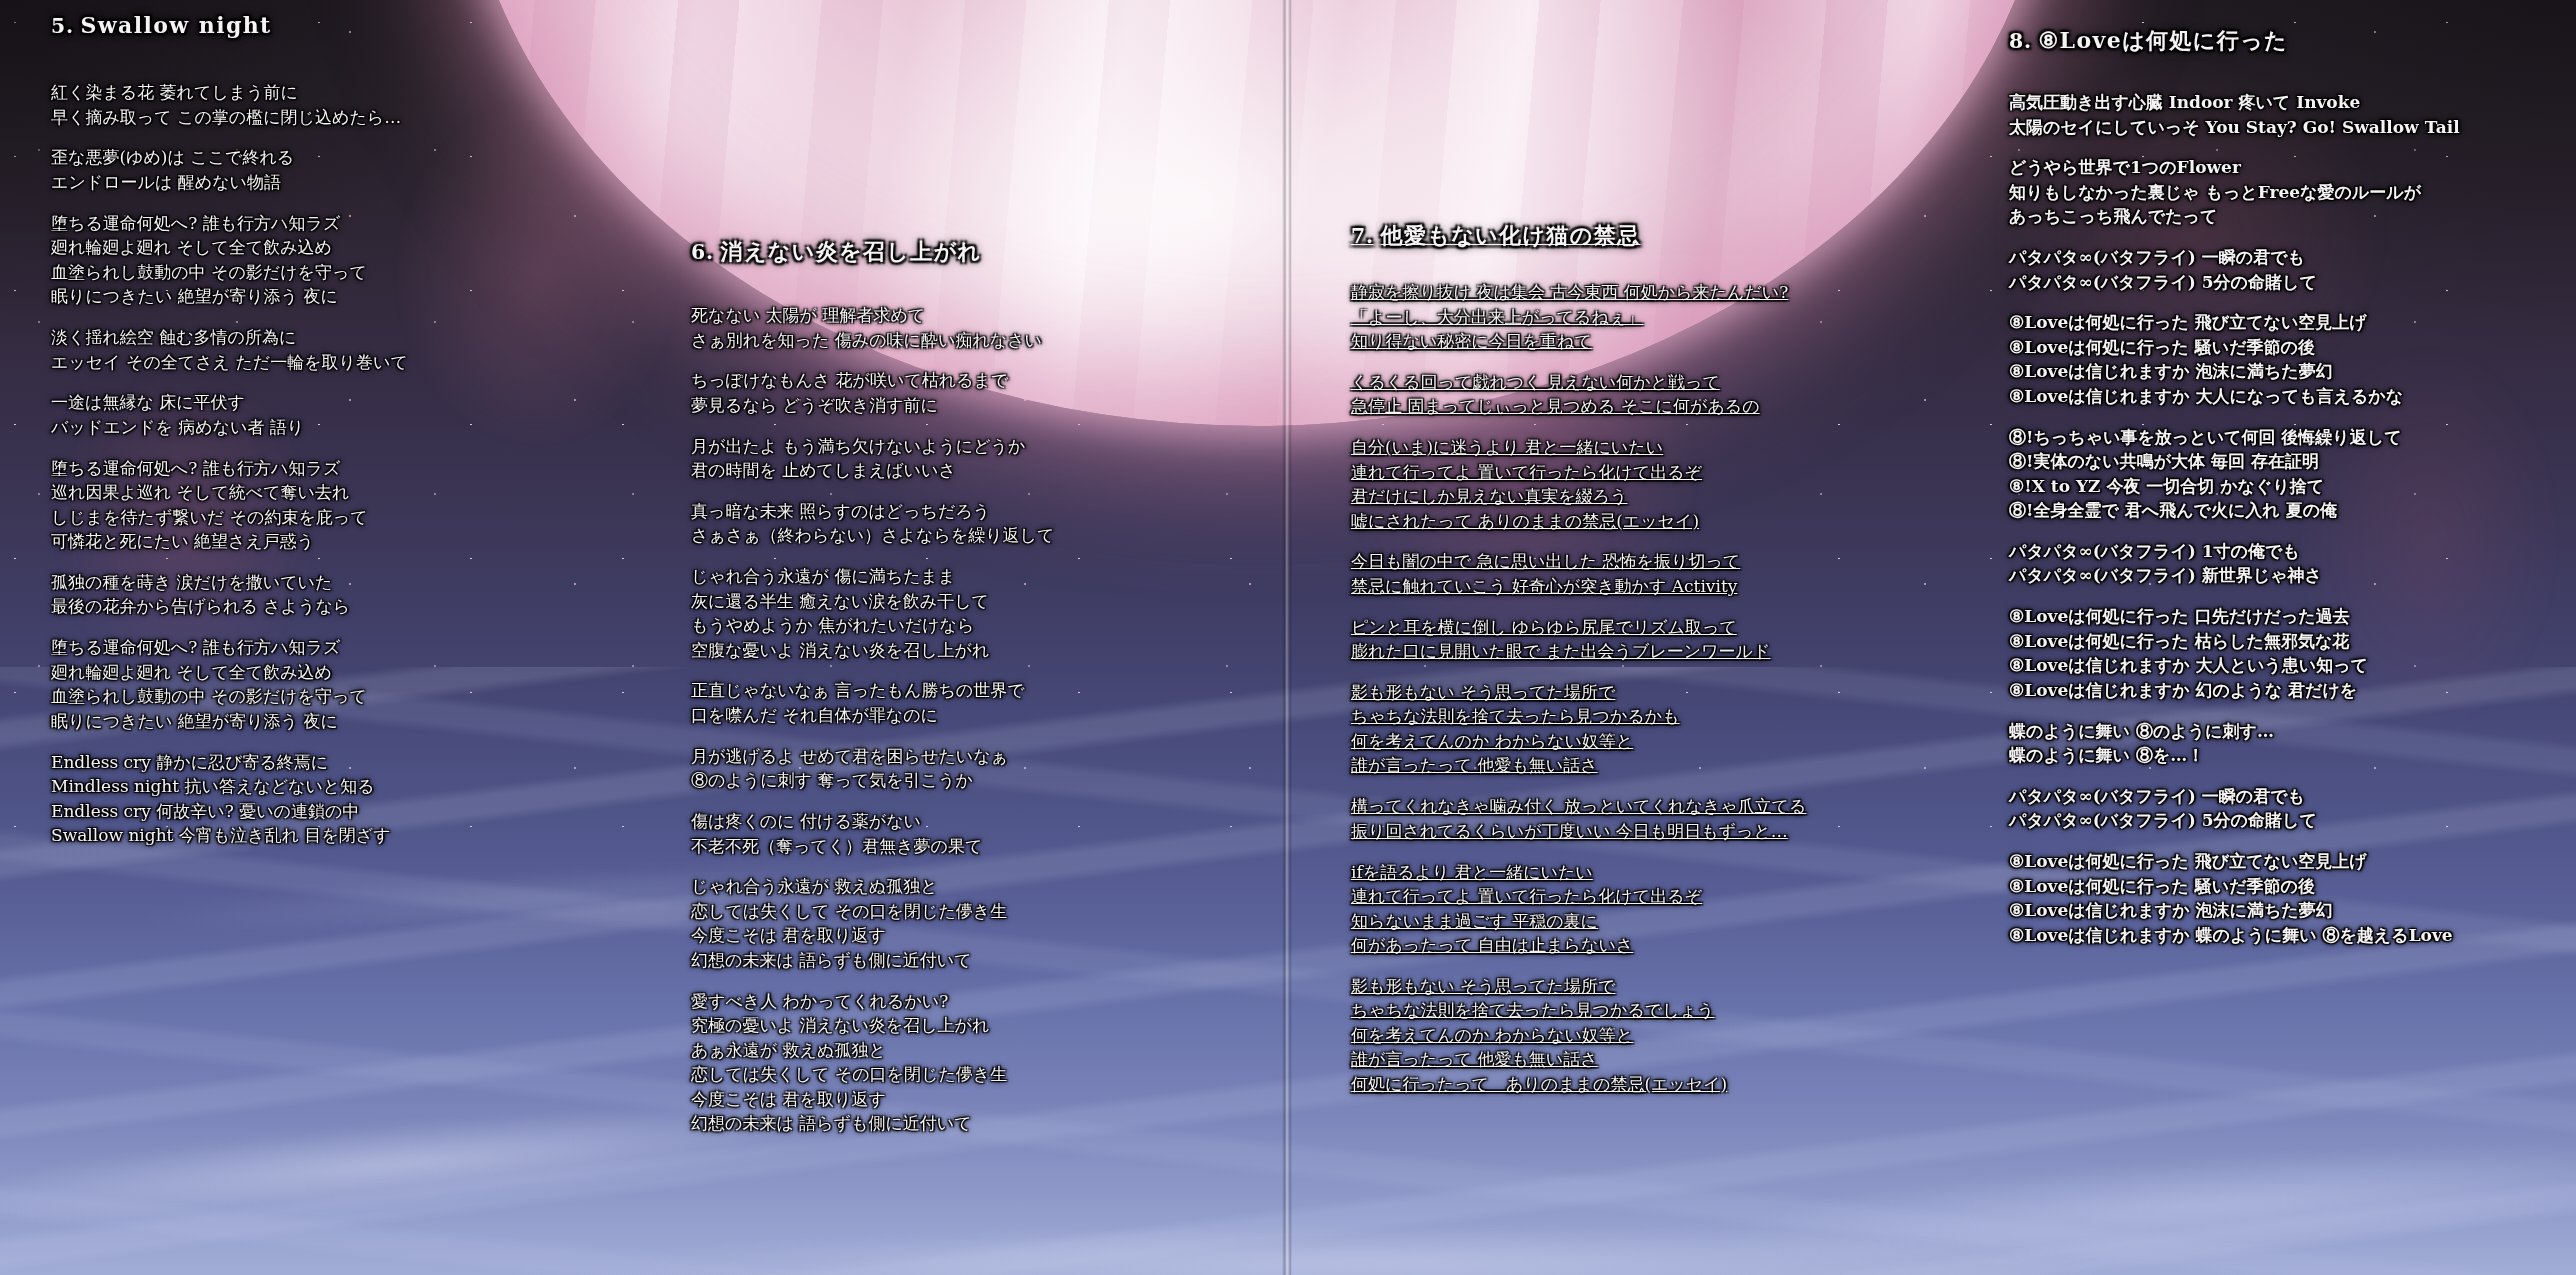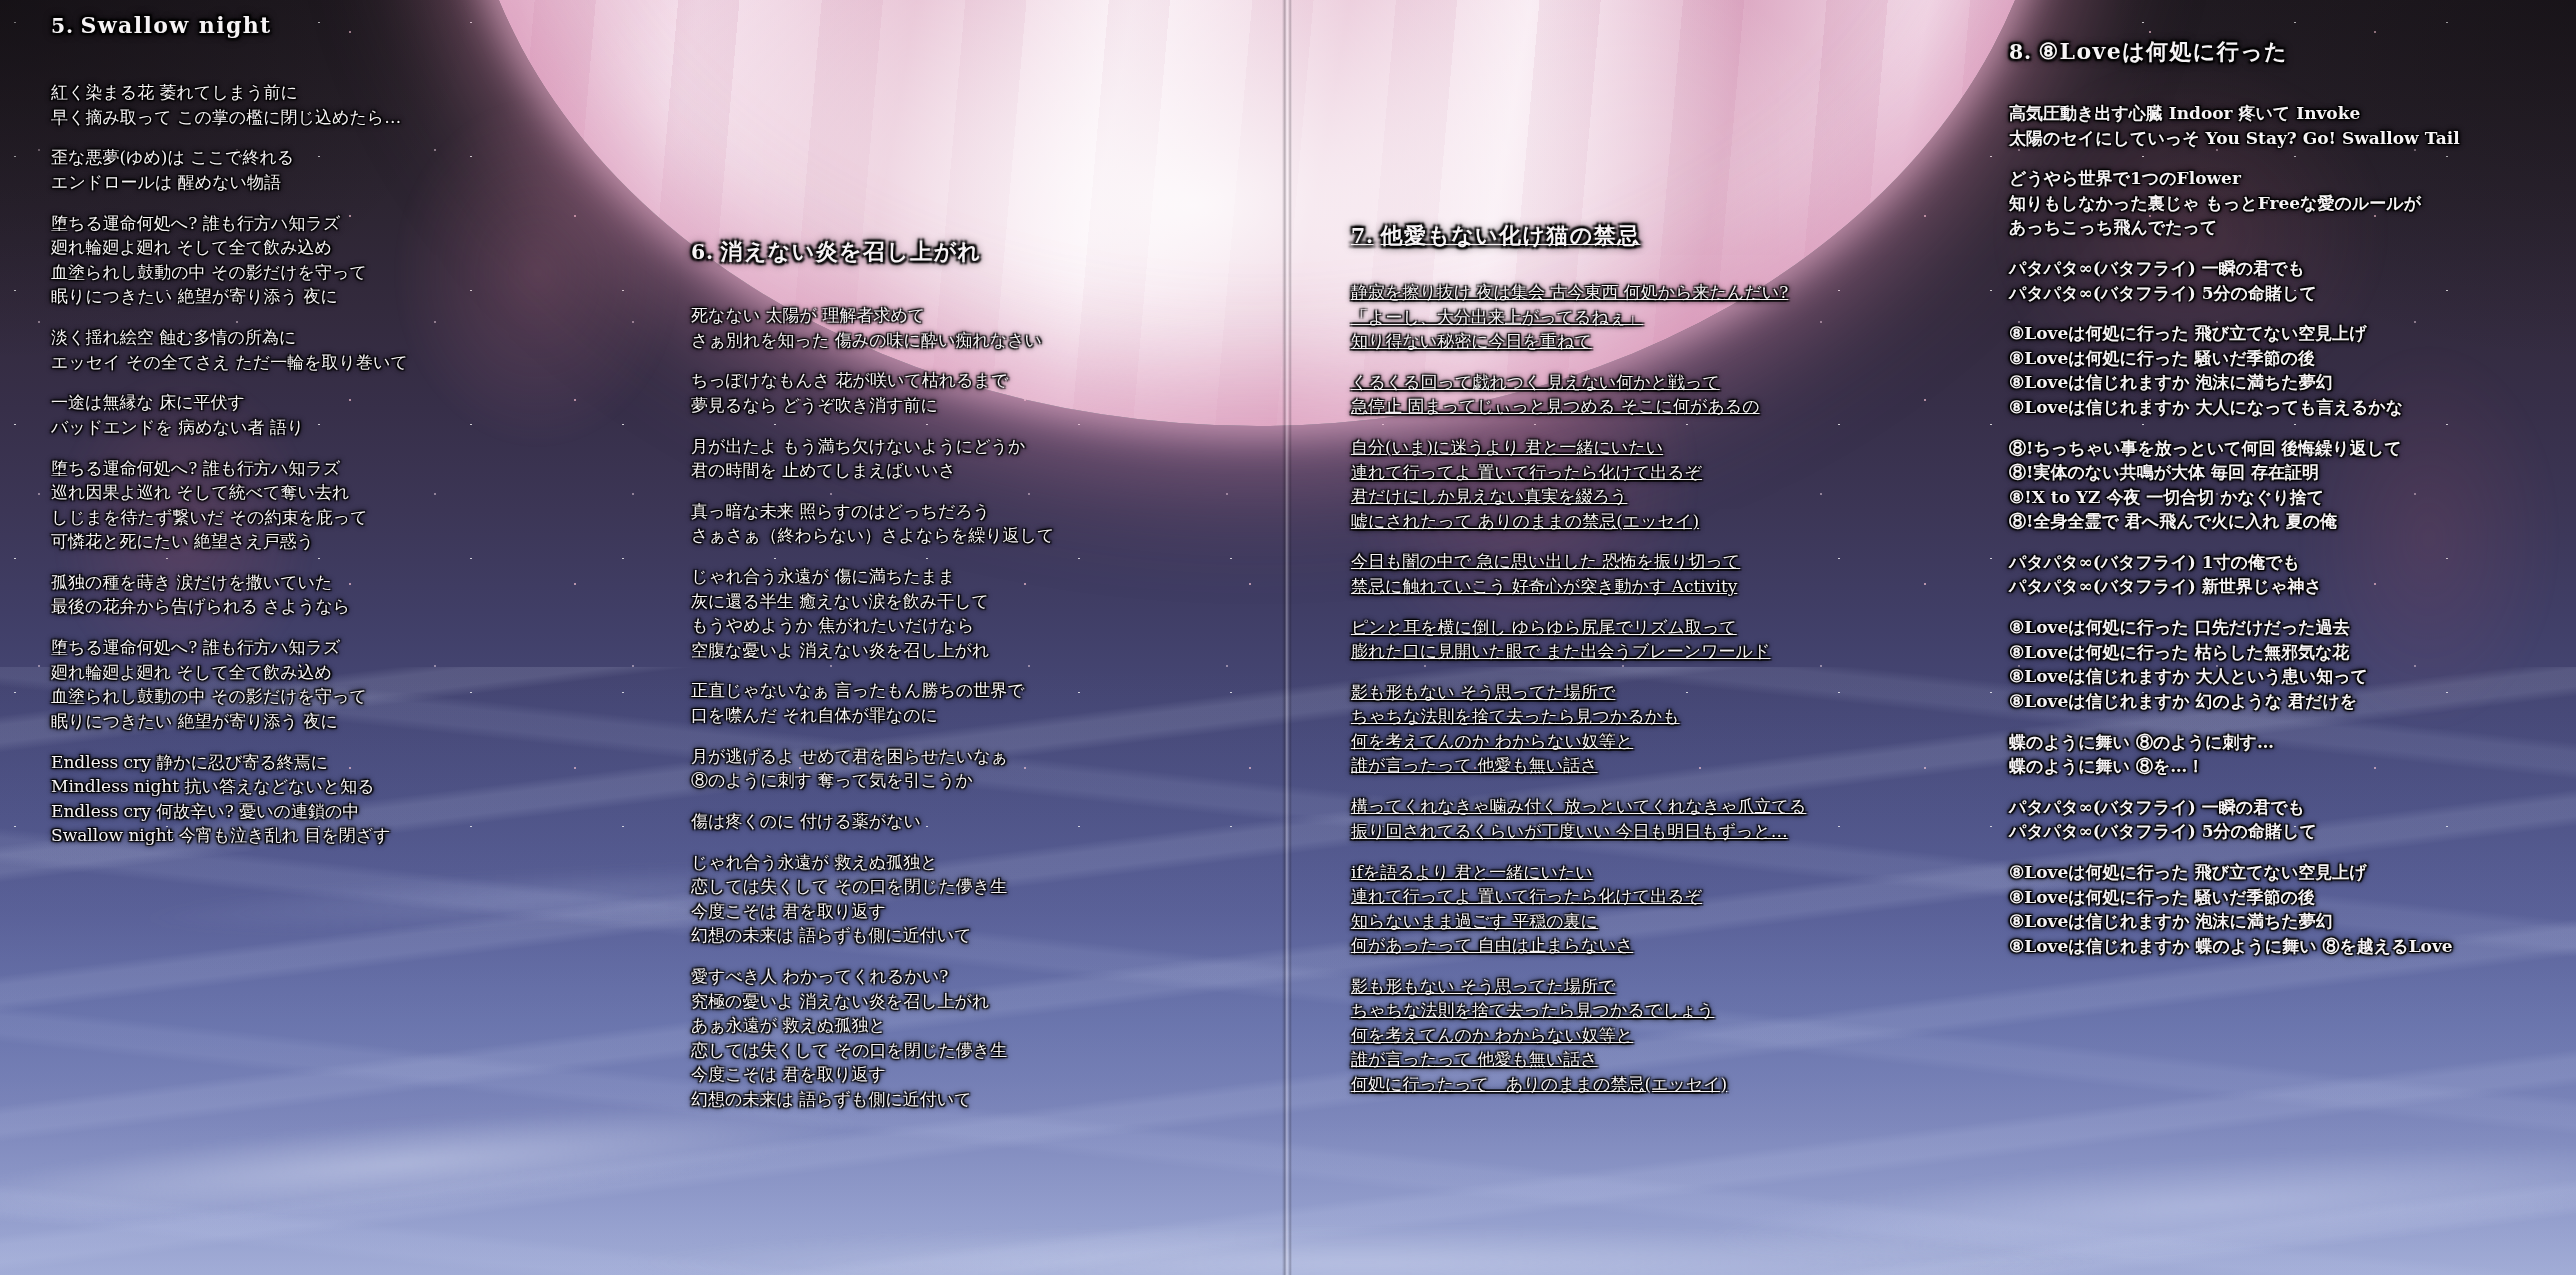--- a/index.html
+++ b/index.html
@@ -100,21 +100,21 @@
     background: linear-gradient(to right,
       rgba(18,14,24,0) 0%, rgba(18,14,24,.28) 28%,
       rgba(255,250,255,.34) 48%, rgba(255,250,255,.12) 60%,
       rgba(18,14,24,.24) 82%, rgba(18,14,24,0) 100%);
   }
   
   .track { position: absolute; color: var(--text-color, #f6f3f5); }
   #track5 { left: 51px;   top: 12.2px;  width: 599px; }
   #track6 { left: 691px; top: 237px; width: 572px; }
   #track7 { left: 1351px; top: 221px; width: 544px; text-decoration: underline; }
-  #track8 { left: 2009px; top: 26px;  width: 558px; margin-top: 11px; }
+  #track8 { left: 2009px; top: 26px;  width: 558px; }
   .track-title { margin: 0; font-weight: bold; white-space: nowrap;
     text-shadow:
       -2px -2px 2px #000, 2px -2px 2px #000, -2px 2px 2px #000, 2px 2px 2px #000,
       0 0 5.4px #000, 0 0 9.5px rgba(0,0,0,.95);
   }
   .track-no   { font-size: 20.4px; letter-spacing: 0.7px; margin-right: 6.8px; }
   .track-name { font-size: 22px; letter-spacing: 1.4px; }
   .stanzas { font-size: 17px; }
   #track5 .stanzas { margin-top: 42px; }
   #track6 .stanzas { margin-top: 36px; }
@@ -230,20 +230,21 @@
         <div class="stanza">
           <div class="line">正直じゃないなぁ 言ったもん勝ちの世界で</div>
           <div class="line">口を噤んだ それ自体が罪なのに</div>
         </div>
         <div class="stanza">
           <div class="line">月が逃げるよ せめて君を困らせたいなぁ</div>
           <div class="line">⑧のように刺す 奪って気を引こうか</div>
         </div>
         <div class="stanza">
           <div class="line">傷は疼くのに 付ける薬がない</div>
+          <div class="line">不老不死（奪ってく）君無き夢の果て</div>
         </div>
         <div class="stanza">
           <div class="line">じゃれ合う永遠が 救えぬ孤独と</div>
           <div class="line">恋しては失くして その口を閉じた儚き生</div>
           <div class="line">今度こそは 君を取り返す</div>
           <div class="line">幻想の未来は 語らずも側に近付いて</div>
         </div>
         <div class="stanza">
           <div class="line">愛すべき人 わかってくれるかい?</div>
           <div class="line">究極の憂いよ 消えない炎を召し上がれ</div>

